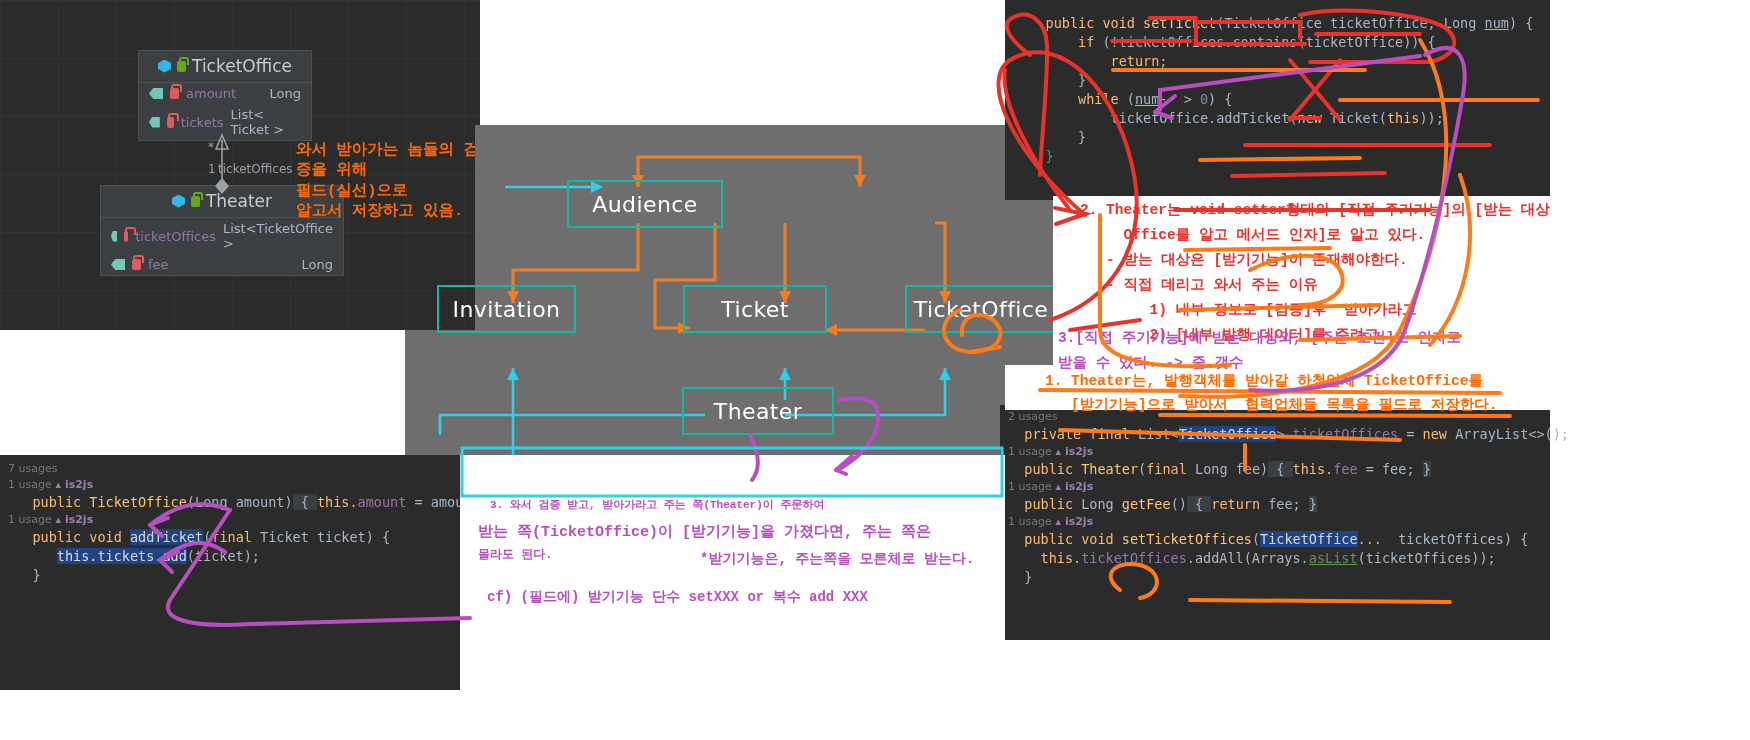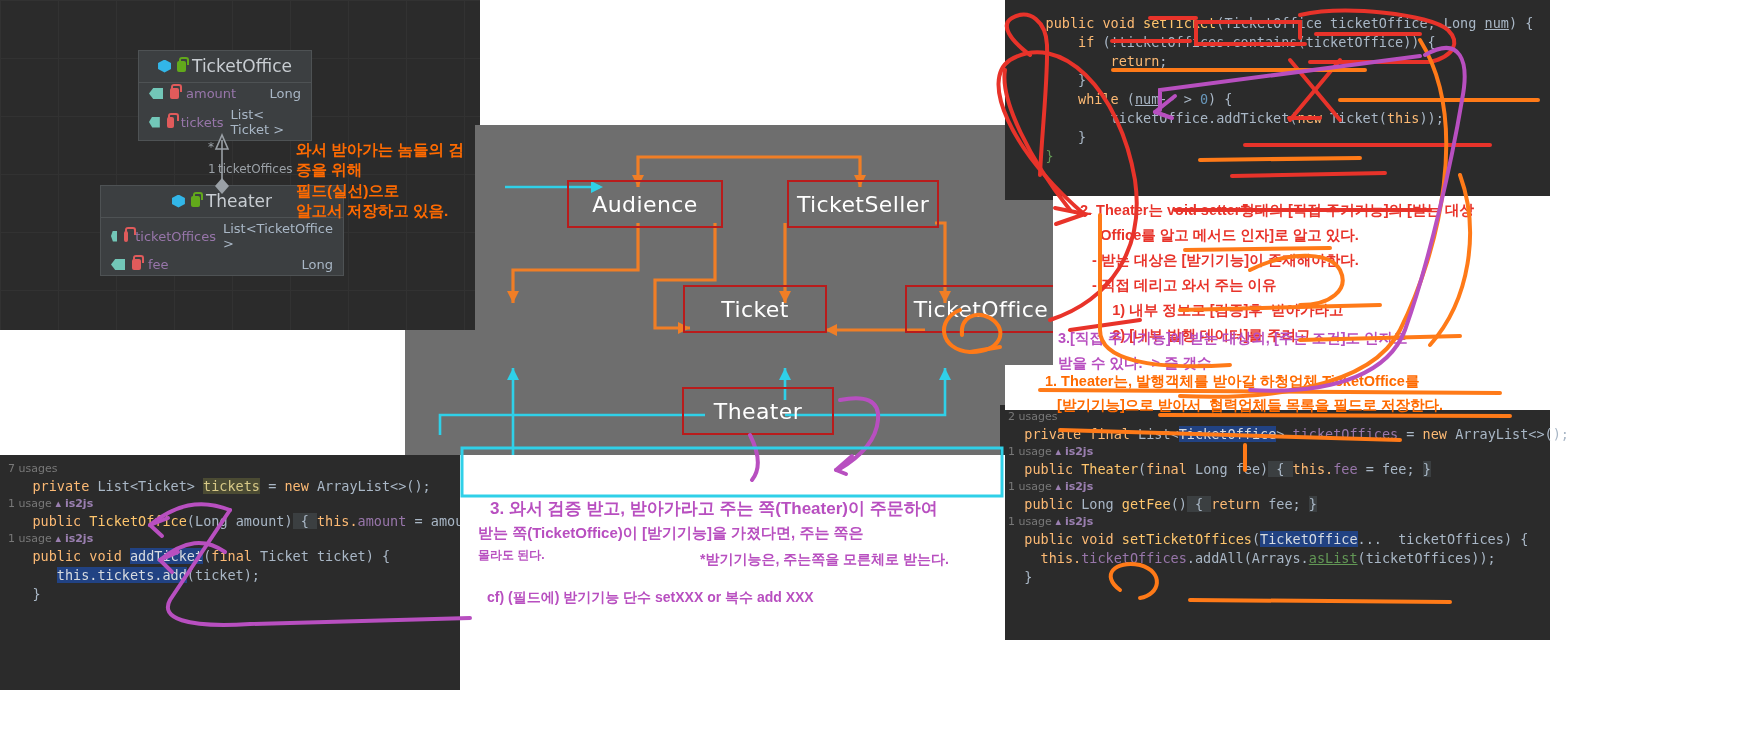--- a/index.html
+++ b/index.html
@@ -30,21 +30,21 @@
      border:2px solid #62a91b;border-bottom:none;border-radius:3px 3px 0 0;}
   .icn-lockr{width:9px;height:11px;background:#e05b5b;border-radius:2px;position:relative;}
   .icn-lockr:after{content:"";position:absolute;left:1px;top:-4px;width:7px;height:6px;
      border:2px solid #e05b5b;border-bottom:none;border-radius:3px 3px 0 0;}
   .icn-field{width:14px;height:11px;background:#72c7b8;
      clip-path:polygon(0 50%,30% 0,100% 0,100% 100%,30% 100%);}
 
   
   #slide{left:475px;top:125px;width:630px;height:330px;background:#6e6e6e;}
   #slide2{left:405px;top:330px;width:700px;height:125px;background:#6e6e6e;}
-  .cls{position:absolute;border:2px solid #b91c1c;display:flex;align-items:center;
+  .cls{position:absolute;border:2px solid #14b8a6;display:flex;align-items:center;
        justify-content:center;color:#fff;font-size:22px;letter-spacing:.4px;
        background:transparent;}
 
   
   #code-bl{left:0;top:455px;width:462px;height:235px;background:#2b2b2b;}
   
   #code-tr{left:1005px;top:0;width:545px;height:200px;background:#2b2b2b;}
   
   #code-br{left:1000px;top:405px;width:550px;height:235px;background:#2b2b2b;}
 
@@ -59,21 +59,21 @@
   .sel{background:#214283;color:#d7dbe0;}
   .selg{background:#4b4b33;color:#d7c987;}
   .hint{background:#3b3f41;color:#a9b7c6;}
   .under{text-decoration:underline;}
 
   
   .ann{position:absolute;white-space:pre;font-weight:bold;line-height:1.32;}
   .ann-o{color:#ff6a00;}
   .ann-r{color:#e8332a;}
   .ann-p{color:#b84fc0;}
-  .ann-k{font-family:Liberation Sans, sans-serif;}
+  .ann-k{font-family:Liberation Mono, monospace;}
 
   
   .note-bg{position:absolute;background:#ffffff;}
 
   svg.ink{position:absolute;left:0;top:0;width:1750px;height:740px;
           pointer-events:none;overflow:visible;}
 </style>
 </head>
 <body>
 
@@ -166,34 +166,33 @@
     </g>
     <g fill="#2fd0e8">
       <polygon points="198,62 186,56 186,68"></polygon>
       <polygon points="380,243 374,255 386,255"></polygon>
       <polygon points="540,243 534,255 546,255"></polygon>
       <polygon points="108,243 102,255 114,255"></polygon>
     </g>
   </svg>
 
   <div class="cls" style="left:162px;top:55px;width:152px;height:44px;">Audience</div>
-  <div class="cls" style="left:382px;top:55px;width:148px;height:44px;">TicketSeller</div>
+  <div class="cls" style="left:32px;top:160px;width:135px;height:44px;">Invitation</div>
   <div class="cls" style="left:278px;top:160px;width:140px;height:44px;">Ticket</div>
   <div class="cls" style="left:500px;top:160px;width:148px;height:44px;">TicketOffice</div>
   <div class="cls" style="left:277px;top:262px;width:148px;height:44px;">Theater</div>
 </div>
 
 <div class="abs" id="code-tr">
   <div class="code" id="tr-code" style="padding:14px 6px 0 8px;"><div class="code"><span class="ty">    </span><span class="kw">public</span><span class="ty"> </span><span class="kw">void</span><span class="ty"> </span><span class="mth">setTicket</span><span class="brc">(</span><span class="ty">TicketOffice</span><span class="ty"> ticketOffice, </span><span class="ty">Long</span><span class="ty"> </span><span class="ty under">num</span><span class="brc">) {</span></div><div class="code"><span class="ty">        </span><span class="kw">if</span><span class="ty"> (!ticketOffices.</span><span class="ty">contains</span><span class="ty">(ticketOffice)) {</span></div><div class="code"><span class="ty">            </span><span class="kw">return</span><span class="ty">;</span></div><div class="code"><span class="ty">        }</span></div><div class="code"><span class="ty">        </span><span class="kw">while</span><span class="ty"> (</span><span class="ty under">num</span><span class="ty">-- &gt; </span><span class="num">0</span><span class="ty">) {</span></div><div class="code"><span class="ty">            ticketOffice.</span><span class="ty">addTicket</span><span class="ty">(</span><span class="kw">new</span><span class="ty"> </span><span class="ty">Ticket</span><span class="ty">(</span><span class="kw">this</span><span class="ty">));</span></div><div class="code"><span class="ty">        }</span></div><div class="code"><span class="grn">    }</span></div></div>
 </div>
 
 <div class="abs" id="code-bl">
   <div id="bl-code" style="padding:6px 6px 0 8px;">
       <div class="usage">7 usages</div>
-      <div class="code"><span class="ty">   </span><span class="kw">private</span><span class="ty"> List&lt;Ticket&gt; </span><span class="selg">tickets</span><span class="ty"> = </span><span class="kw">new</span><span class="ty"> ArrayList&lt;&gt;();</span></div>
       <div class="usage">1 usage<span class="who">   ▴ is2js</span></div>
       <div class="code"><span class="ty">   </span><span class="kw">public</span><span class="ty"> </span><span class="mth">TicketOffice</span><span class="brc">(</span><span class="ty">Long</span><span class="ty"> amount</span><span class="brc">)</span><span class="hint"> { </span><span class="kw">this.</span><span class="fld">amount</span><span class="ty"> = amount; </span><span class="hint">}</span></div>
       <div class="usage">1 usage<span class="who">   ▴ is2js</span></div>
       <div class="code"><span class="ty">   </span><span class="kw">public</span><span class="ty"> </span><span class="kw">void</span><span class="ty"> </span><span class="sel">addTicket</span><span class="brc">(</span><span class="kw">final</span><span class="ty"> Ticket ticket</span><span class="brc">) {</span></div>
       <div class="code"><span class="ty">      </span><span class="sel">this.tickets.add</span><span class="ty">(ticket);</span></div>
       <div class="code"><span class="ty">   }</span></div>
     </div>
 </div>
 
 <div class="abs" id="code-br">
@@ -221,21 +220,21 @@
    - 직접 데리고 와서 주는 이유
         1) 내부 정보로 [검증]후  받아가라고
         2) [내부 발행 데이터]를 주려고</div>
 
 <div class="ann ann-p ann-k" style="left:1058px;top:326px;font-size:14.5px;line-height:25px;">3.[직접 주기기능]에 받는 대상외, [주는 조건]도 인자로
 받을 수 있다. -&gt; 줄 갯수</div>
 
 <div class="ann ann-o ann-k" style="left:1045px;top:369px;font-size:14.5px;line-height:24px;">1. Theater는, 발행객체를 받아갈 하청업체 TicketOffice를
    [받기기능]으로 받아서  협력업체들 목록을 필드로 저장한다.</div>
 
-<div class="ann ann-p ann-k" style="left:490px;top:498px;font-size:17px;">3. 와서 검증 받고, 받아가라고 주는 쪽(Theater)이 주문하여</div>
+<div class="ann ann-p ann-k" style="left:490px;top:498px;font-size:11px;">3. 와서 검증 받고, 받아가라고 주는 쪽(Theater)이 주문하여</div>
 <div class="ann ann-p ann-k" style="left:478px;top:523px;font-size:15px;">받는 쪽(TicketOffice)이 [받기기능]을 가졌다면, 주는 쪽은</div>
 <div class="ann ann-p ann-k" style="left:478px;top:548px;font-size:12px;">몰라도 된다.</div>
 <div class="ann ann-p ann-k" style="left:700px;top:550px;font-size:14px;">*받기기능은, 주는쪽을 모른체로 받는다.</div>
 <div class="ann ann-p ann-k" style="left:487px;top:588px;font-size:14px;">cf) (필드에) 받기기능 단수 setXXX or 복수 add XXX</div>
 
 <svg class="ink">
 
   <g stroke="#e8332a" stroke-width="4" fill="none" stroke-linecap="round">
     <path d="M1085 215 C1010 150 980 80 1010 60 C1060 30 1120 90 1135 180 C1145 250 1110 300 1050 320"></path>
     <path d="M1070 210 C1030 160 1000 100 1005 70"></path>

